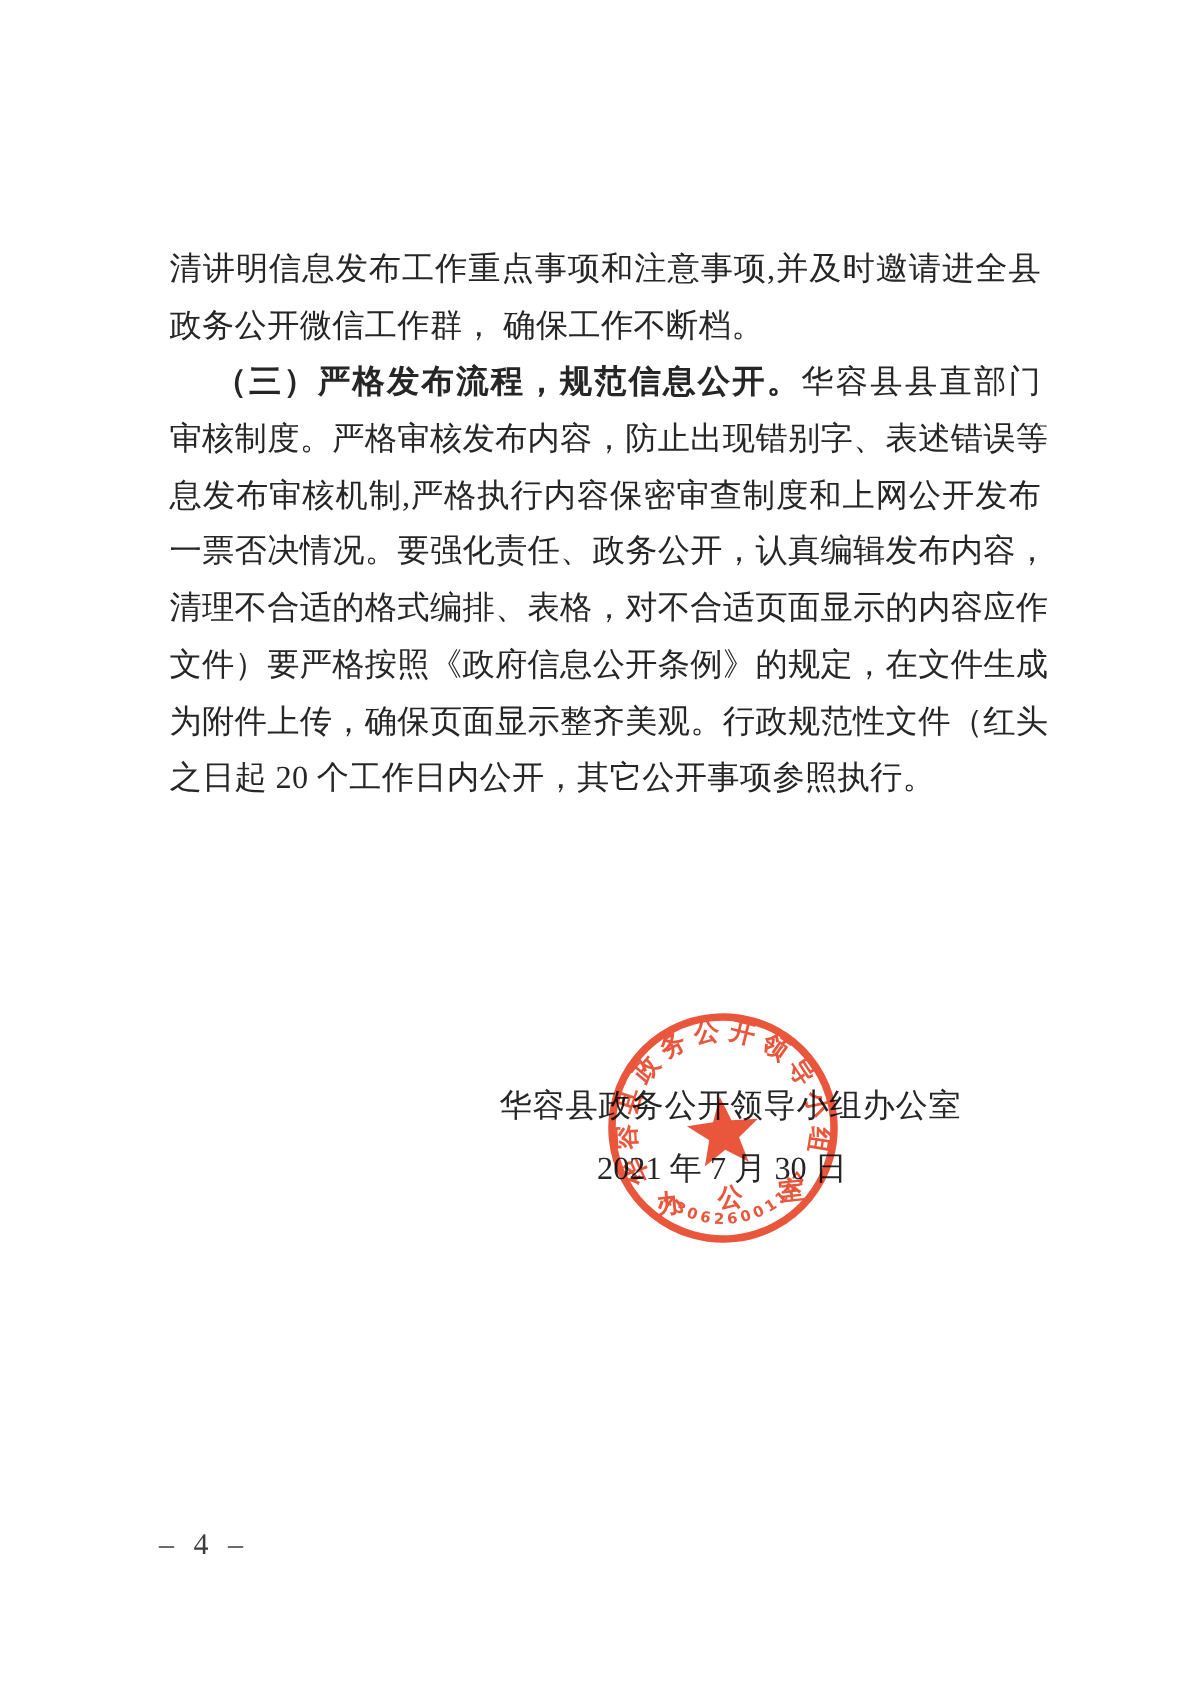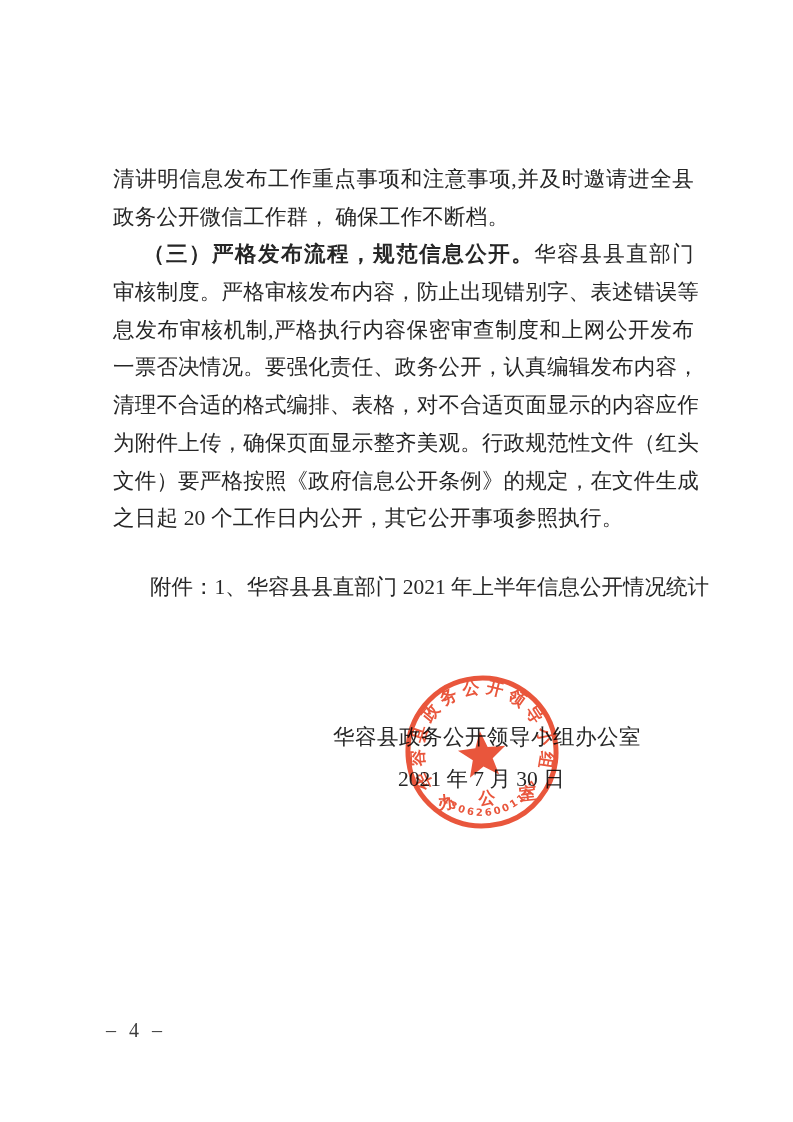--- a/index.html
+++ b/index.html
@@ -102,27 +102,26 @@
 <div class="page">
 
   <div class="body-text">
     <div class="line">清讲明信息发布工作重点事项和注意事项,并及时邀请进全县</div>
     <div class="line last">政务公开微信工作群， 确保工作不断档。</div>
     <div class="line indent"><span class="lead">（三）严格发布流程，规范信息公开。</span><span>华容县县直部门</span></div>
     <div class="line">审核制度。严格审核发布内容，防止出现错别字、表述错误等</div>
     <div class="line">息发布审核机制,严格执行内容保密审查制度和上网公开发布</div>
     <div class="line">一票否决情况。要强化责任、政务公开，认真编辑发布内容，</div>
     <div class="line">清理不合适的格式编排、表格，对不合适页面显示的内容应作</div>
+    <div class="line">文件）要严格按照《政府信息公开条例》的规定，在文件生成</div>
     <div class="line">为附件上传，确保页面显示整齐美观。行政规范性文件（红头</div>
-    <div class="line">文件）要严格按照《政府信息公开条例》的规定，在文件生成</div>
     <div class="line last">之日起 20 个工作日内公开，其它公开事项参照执行。</div>
   </div>
 
   <div class="attachments">
-    <div class="attach-line1">附件：1、华容县县直部门 2021 年上半年信息公开情况统计</div>
   </div>
 
   <div class="signature-org">华容县政务公开领导小组办公室</div>
   <div class="signature-date">2021 年 7 月 30 日</div>
 
   <svg class="seal" viewBox="-90 -90 180 180" xmlns="http://www.w3.org/2000/svg">
     <g transform="rotate(-6)">
       <circle class="seal-ring" r="74"></circle>
       <path id="sealArc" d="M -48.3 33.8 A 59 59 0 1 1 48.3 33.8" fill="none"></path>
       <text class="seal-arc-text">

